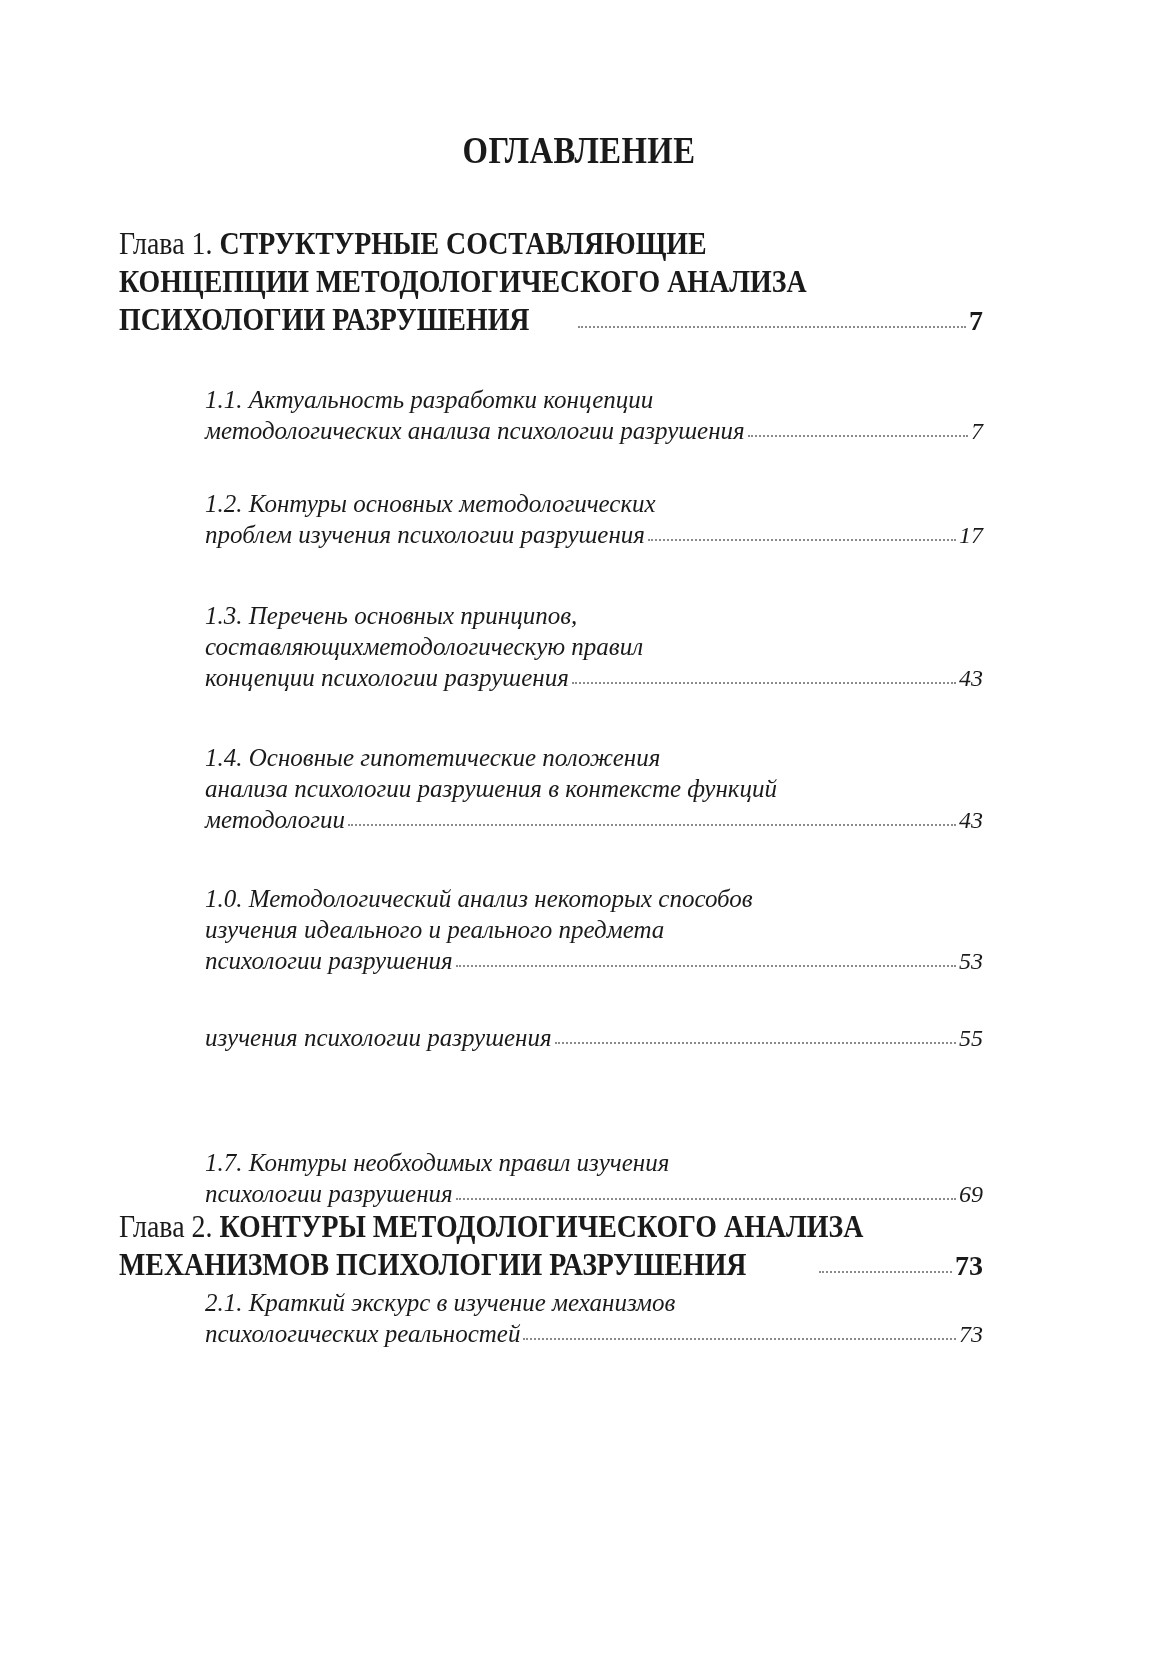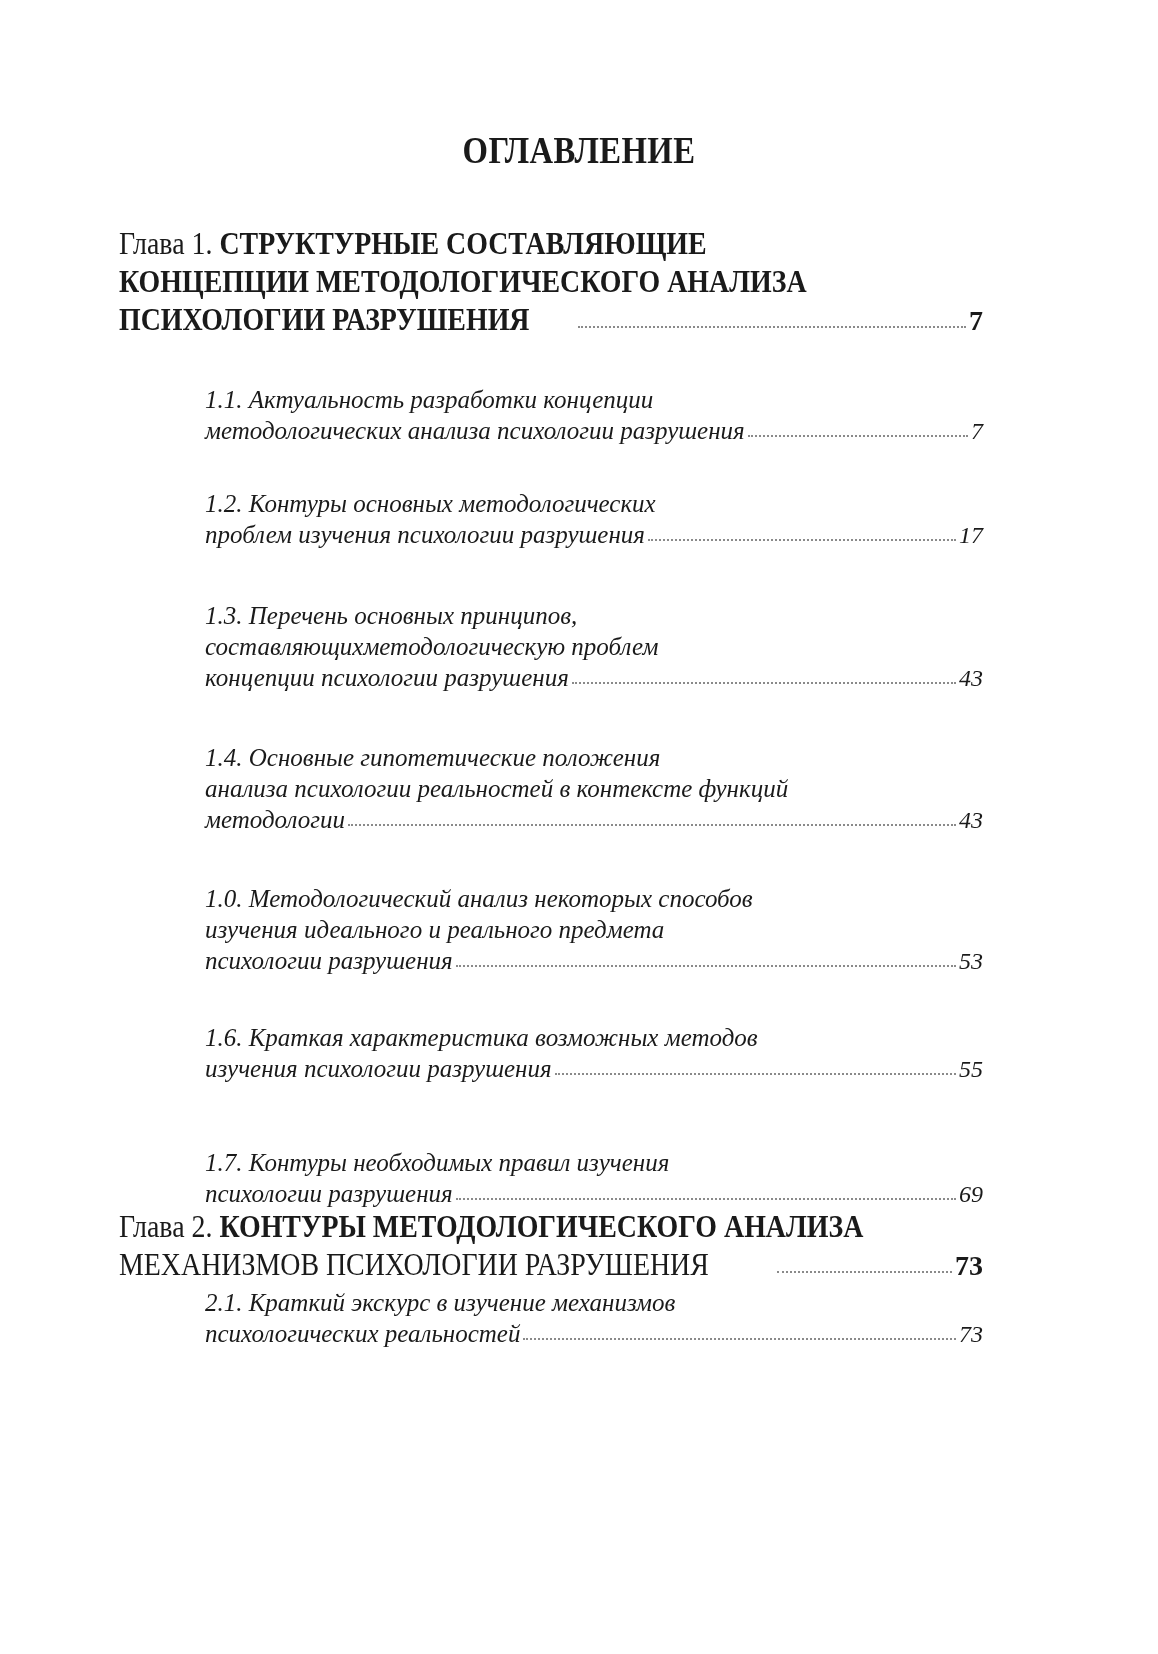--- a/index.html
+++ b/index.html
@@ -108,70 +108,69 @@
   <span class="line">1.2. Контуры основных методологических</span>
   <span class="last">
     <span class="text">проблем изучения психологии разрушения</span>
     <span class="leader"></span>
     <span class="page">17</span>
   </span>
 </div>
 
 <div class="entry section" style="top:600px;">
   <span class="line">1.3. Перечень основных принципов,</span>
-  <span class="line">составляющихметодологическую проблем</span>
+  <span class="line">составляющихметодологическую правил</span>
   <span class="last">
     <span class="text">концепции психологии разрушения</span>
     <span class="leader"></span>
     <span class="page">43</span>
   </span>
 </div>
 
 <div class="entry section" style="top:742px;">
   <span class="line">1.4. Основные гипотетические положения</span>
-  <span class="line">анализа психологии реальностей в контексте функций</span>
+  <span class="line">анализа психологии разрушения в контексте функций</span>
   <span class="last">
     <span class="text">методологии</span>
     <span class="leader"></span>
     <span class="page">43</span>
   </span>
 </div>
 
 <div class="entry section" style="top:883px;">
   <span class="line">1.0. Методологический анализ некоторых способов</span>
   <span class="line">изучения идеального и реального предмета</span>
   <span class="last">
     <span class="text">психологии разрушения</span>
     <span class="leader"></span>
     <span class="page">53</span>
   </span>
 </div>
 
 <div class="entry section" style="top:1022px;">
-  <span class="line">1.6. Краткая характеристика возможных методов</span>
   <span class="last">
     <span class="text">изучения психологии разрушения</span>
     <span class="leader"></span>
     <span class="page">55</span>
   </span>
 </div>
 
 <div class="entry section" style="top:1133px;margin-top:14px;">
   <span class="line">1.7. Контуры необходимых правил изучения</span>
   <span class="last">
     <span class="text">психологии разрушения</span>
     <span class="leader"></span>
     <span class="page">69</span>
   </span>
 </div>
 
 <div class="entry chapter" style="top:1208px;">
   <span class="line"><span class="cond" style="transform:scaleX(0.9);"><span class="label">Глава 2.</span> <span class="ch-title">КОНТУРЫ МЕТОДОЛОГИЧЕСКОГО АНАЛИЗА</span></span></span>
   <span class="last">
-    <span class="text ch-title" style="font-weight:normal;text-align:center;"><span class="cond" style="transform:scaleX(0.9);">МЕХАНИЗМОВ ПСИХОЛОГИИ РАЗРУШЕНИЯ</span></span>
+    <span class="text ch-title" style="font-weight:bold;text-align:center;"><span class="cond" style="transform:scaleX(0.9);">МЕХАНИЗМОВ ПСИХОЛОГИИ РАЗРУШЕНИЯ</span></span>
     <span class="leader"></span>
     <span class="page">73</span>
   </span>
 </div>
 
 <div class="entry section" style="top:1287px;">
   <span class="line">2.1. Краткий экскурс в изучение механизмов</span>
   <span class="last">
     <span class="text">психологических реальностей</span>
     <span class="leader"></span>

